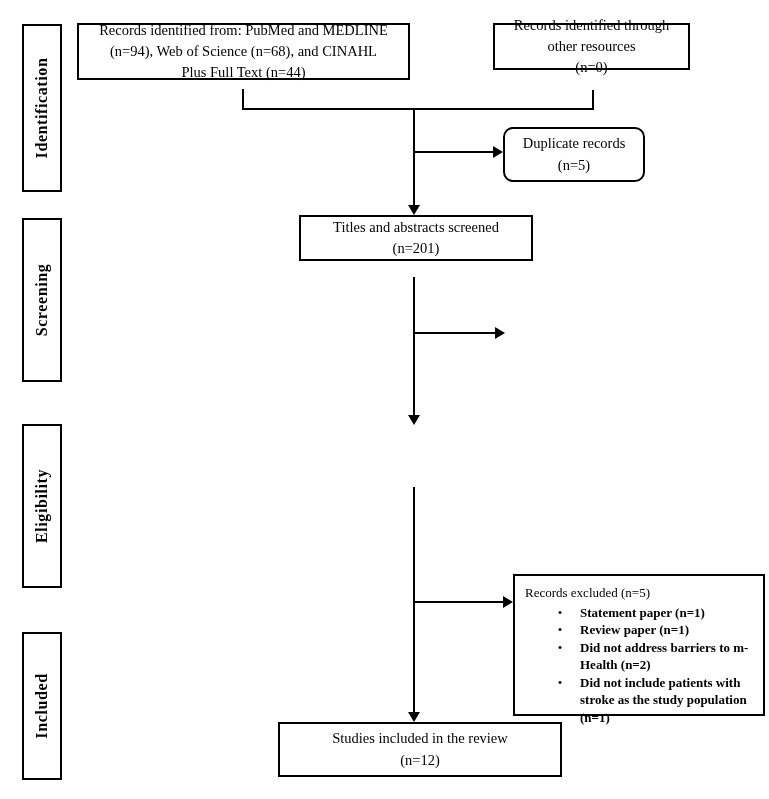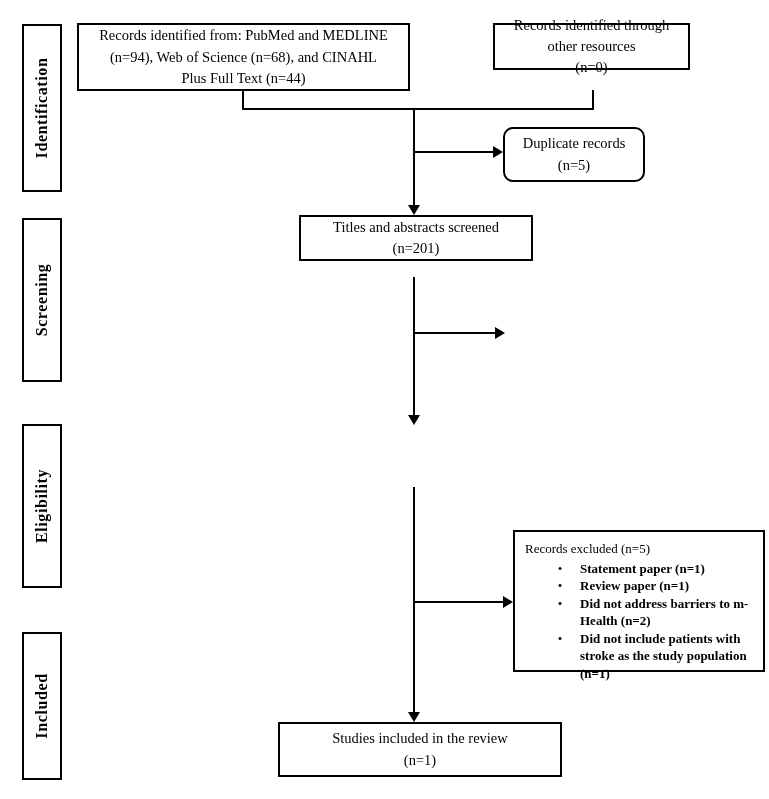--- a/index.html
+++ b/index.html
@@ -51,20 +51,21 @@
 
   
   .fbox-list {
     position: absolute;
     border: 2px solid #000000;
     background: #ffffff;
     font-size: 13px;
     line-height: 1.35;
     padding: 8px 8px 6px 10px;
     text-align: left;
+    margin-top: 44px;
   }
   .fbox-list .list-title { display: block; }
   .fbox-list ul { list-style: none; margin-top: 2px; }
   .fbox-list li { display: flex; margin-left: 26px; }
   .fbox-list .bullet {
     width: 18px;
     flex: 0 0 18px;
     text-align: center;
     margin-right: 11px;
   }
@@ -100,21 +101,21 @@
   <div class="stage" style="top:218px; height:164px;">
     <span class="stage-label">Screening</span>
   </div>
   <div class="stage" style="top:424px; height:164px;">
     <span class="stage-label">Eligibility</span>
   </div>
   <div class="stage" style="top:632px; height:148px;">
     <span class="stage-label">Included</span>
   </div>
 
-  <div class="fbox" style="left:77px; top:23px; width:333px; height:68px;text-align:center;">Records identified from: PubMed and MEDLINE
+  <div class="fbox" style="left:77px; top:23px; width:333px; height:57px;text-align:center;">Records identified from: PubMed and MEDLINE
 (n=94), Web of Science (n=68), and CINAHL
 Plus Full Text (n=44)</div>
 
   <div class="fbox" style="left:493px; top:23px; width:197px; height:47px;">Records identified through
 other resources
 (n=0)</div>
 
   <div class="fbox" style="left:503px; top:127px; width:142px; height:55px;border-radius:10px;">Duplicate records
 (n=5)</div>
 
@@ -139,21 +140,21 @@
         <span class="li-text">Did not address barriers to m-Health (n=2)</span>
       </li>
       <li>
         <span class="bullet">•</span>
         <span class="li-text">Did not include patients with stroke as the study population (n=1)</span>
       </li>
     </ul>
   </div>
 
   <div class="fbox" style="left:278px; top:722px; width:284px; height:55px;">Studies included in the review
-(n=1)</div>
+(n=12)</div>
 
   <div class="line" style="left:242px; top:89px; width:2px; height:19px;"></div>
   <div class="line" style="left:592px; top:90px; width:2px; height:18px;"></div>
   <div class="line" style="left:242px; top:108px; width:352px; height:2px;"></div>
 
   <div class="line" style="left:413px; top:108px; width:2px; height:99px;"></div>
   <div class="arrow-down" style="left:408px; top:205px;"></div>
 
   <div class="line" style="left:413px; top:151px; width:81px; height:2px;"></div>
   <div class="arrow-right" style="left:493px; top:146px;"></div>

